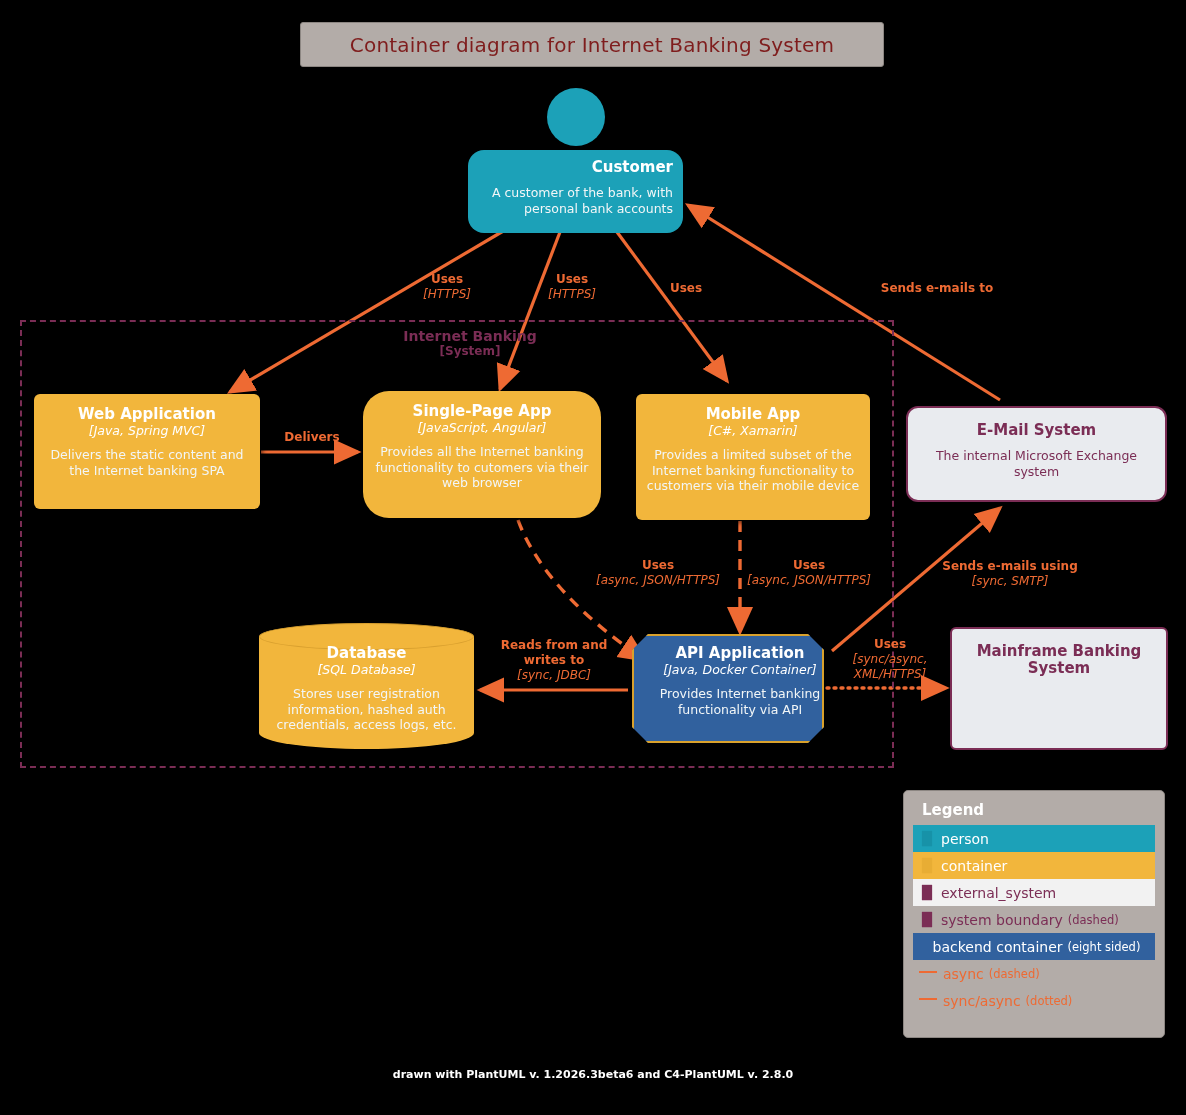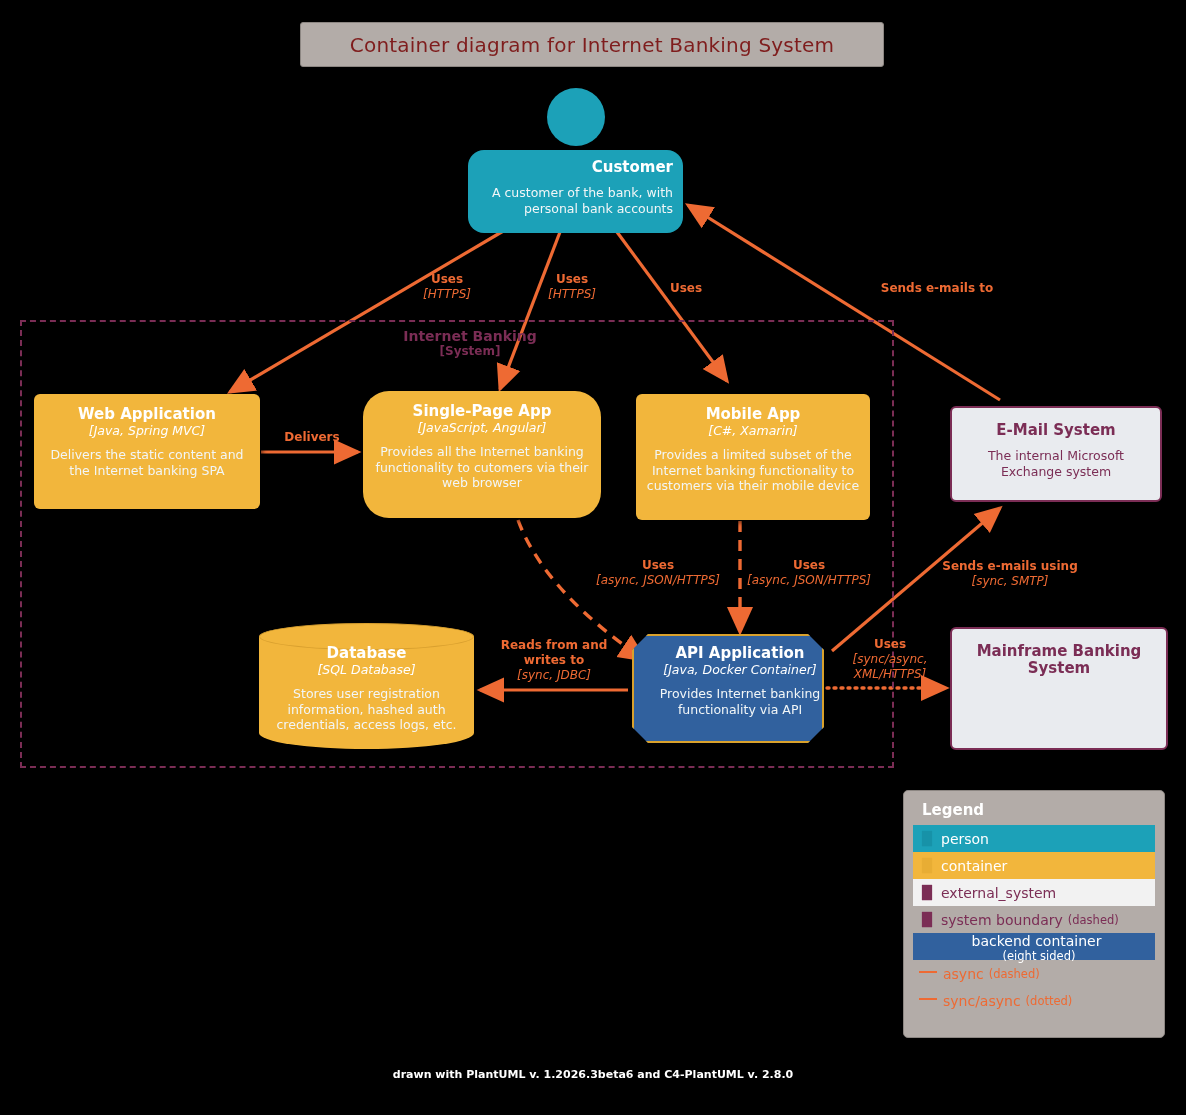--- a/index.html
+++ b/index.html
@@ -78,21 +78,21 @@
   .ext-box {
     background: #E9EBEF;
     border: 2px solid #7B2D55;
     border-radius: 6px;
     padding: 14px 12px 10px 12px;
     text-align: center;
     box-shadow: 3px 3px 4px rgba(0,0,0,0.5);
   }
   .ext-box .n-title { color: #7B2D55; }
   .ext-box .n-desc  { color: #7B2D55; }
-  #node-email     { left: 950px; top: 406px; width: 212px; height: 96px; }
+  #node-email     { left: 906px; top: 406px; width: 261px; height: 96px; border-radius: 12px; }
   #node-mainframe { left: 950px; top: 627px; width: 218px; height: 123px; }
 
   
   #node-database { left: 259px; top: 623px; width: 215px; height: 126px; }
   #node-database .cyl-body {
     position: absolute; left: 0; top: 13px;
     width: 215px; height: 113px;
     background: #F2B63C;
     border-radius: 0 0 50% 50% / 0 0 16px 16px;
     box-shadow: 3px 3px 4px rgba(0,0,0,0.5);
@@ -179,21 +179,21 @@
   }
   .lg-row .sub { font-size: 11.5px; margin-left: 5px; }
   .lg-person { background: #1CA1B8; color: #ffffff; }
   .lg-person .glyph { color: #1792a8; }
   .lg-container { background: #F2B63C; color: #ffffff; }
   .lg-container .glyph { color: #e8ad34; }
   .lg-external { background: #F2F2F2; color: #7B2D55; }
   .lg-external .glyph { color: #7B2D55; }
   .lg-boundary { color: #7B2D55; }
   .lg-boundary .glyph { color: #7B2D55; }
-  .lg-backend { background: #31619E; color: #ffffff; justify-content: space-between; padding-left: 5px; flex-direction: column; }
+  .lg-backend { background: #31619E; color: #ffffff; justify-content: center; padding-left: 5px; }
   .lg-line { color: #EE6A33; }
   .lg-line .dash {
     display: inline-block; width: 18px; margin-right: 6px;
     border-top: 2px solid #EE6A33; height: 0; position: relative; top: -2px;
   }
   .lg-line .sub { color: #EE6A33; }
 
   
   #footer {
     position: absolute;

